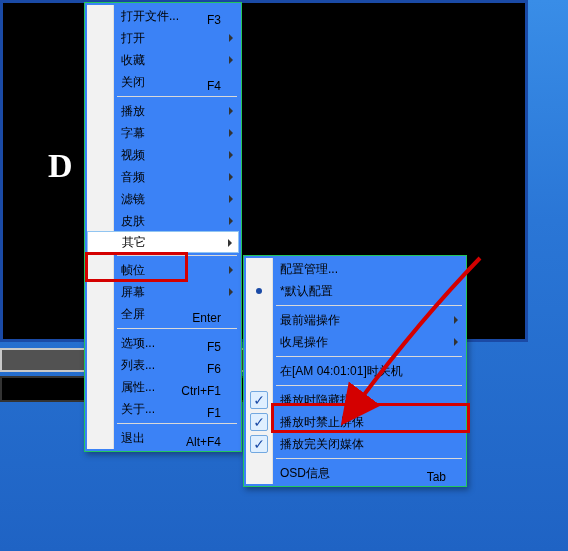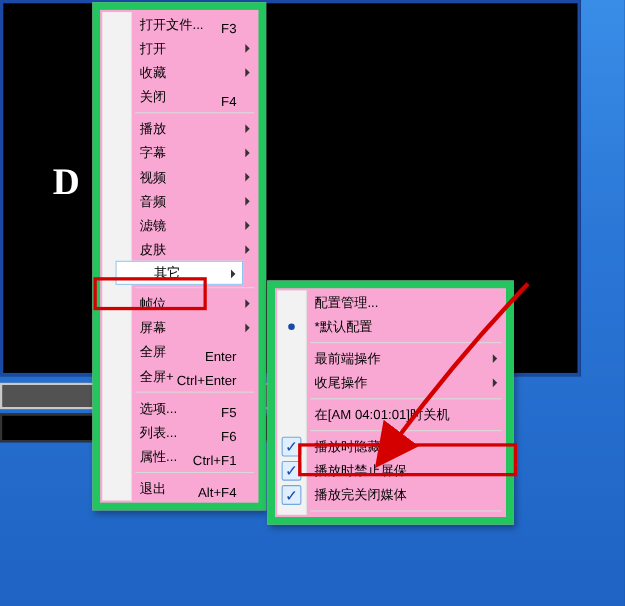--- a/index.html
+++ b/index.html
@@ -4,24 +4,24 @@
 <style>
   *{box-sizing:border-box;margin:0;padding:0}
   body{width:568px;height:551px;overflow:hidden;font:12px "Microsoft YaHei","SimSun",Tahoma,sans-serif;background:#1a6bd8;position:relative}
   
   .desk{position:absolute;inset:0;background:linear-gradient(#398de7 0%,#2a76d6 40%,#1f63c4 100%)}
   .win{position:absolute;left:0;top:0;width:528px;height:342px;background:#000;border:3px solid #1a4aa6}
   .app-d{position:absolute;left:48px;top:147px;color:#fff;font-size:34px;font-weight:700;font-family:Tahoma}
   .band1{position:absolute;left:0;top:348px;width:400px;height:24px;background:#525252;border:2px solid #c9c9c9}
   .band2{position:absolute;left:0;top:376px;width:300px;height:26px;background:#000;border:2px solid #333}
   
-  .menu{position:absolute;background:#f9a8d4;border:7px solid #22c55e;box-shadow:2px 3px 6px rgba(0,0,0,.35);padding:2px}
+  .menu{position:absolute;background:#3b82f6;border:1px solid #22c55e;box-shadow:2px 3px 6px rgba(0,0,0,.35);padding:2px}
   .menu .gutter{position:absolute;left:2px;top:2px;bottom:2px;width:27px;background:#f2f2f2;border-right:1px solid #e0e0e0}
   .item{position:relative;height:22px;line-height:22px;padding-left:34px;padding-right:18px;white-space:nowrap;cursor:default;color:#000}
-  .item.hl{background:#fff;border:1px solid #91c5f1;height:22px;line-height:20px;margin:-1px 12px}
+  .item.hl{background:#fff;border:1px solid #91c5f1;height:22px;line-height:20px;margin:-1px 0}
   .sep{height:1px;background:#d9d9d9;margin:3px 2px 3px 30px}
   .kb{position:absolute;right:18px;top:4px;color:#000}
   .arr{position:absolute;right:6px;top:7px;width:0;height:0;border-top:4px solid transparent;border-bottom:4px solid transparent;border-left:4px solid #333}
   .chk{position:absolute;left:4px;top:2px;width:18px;height:18px;border:1px solid #72a8e0;background:#dfefff;border-radius:2px;color:#1a4aa6;font-size:14px;text-align:center;line-height:16px}
   .rad{position:absolute;left:10px;top:8px;width:6px;height:6px;border-radius:50%;background:#1a4aa6}
   
   .redbox1{position:absolute;left:85px;top:252px;width:103px;height:30px;border:3px solid #d40000;z-index:10;pointer-events:none}
   .redbox2{position:absolute;left:271px;top:403px;width:199px;height:30px;border:3px solid #d40000;z-index:10;pointer-events:none}
   
   .arrow-svg{position:absolute;left:300px;top:250px;z-index:11;pointer-events:none}
@@ -89,36 +89,36 @@
     <span class="arr"></span>
   </div>
   <div class="item">
     <span>屏幕</span>
     <span class="arr"></span>
   </div>
   <div class="item">
     <span>全屏</span>
     <span class="kb">Enter</span>
   </div>
-  <div class="item">
-    <span>全屏+</span>
-    <span class="kb">Ctrl+Enter</span>
-  </div>
   <div class="sep"></div>
   <div class="item">
     <span>选项...</span>
     <span class="kb">F5</span>
   </div>
   <div class="item">
     <span>列表...</span>
     <span class="kb">F6</span>
   </div>
   <div class="item">
     <span>属性...</span>
     <span class="kb">Ctrl+F1</span>
+  </div>
+  <div class="item">
+    <span>关于...</span>
+    <span class="kb">F1</span>
   </div>
   <div class="sep"></div>
   <div class="item">
     <span>退出</span>
     <span class="kb">Alt+F4</span>
   </div>
 </div>
 
 <div class="menu" style="left:243px;top:255px;width:224px">
   <div class="gutter"></div>
@@ -150,20 +150,24 @@
   </div>
   <div class="item">
     <span class="chk">✓</span>
     <span>播放时禁止屏保</span>
   </div>
   <div class="item">
     <span class="chk">✓</span>
     <span>播放完关闭媒体</span>
   </div>
   <div class="sep"></div>
+  <div class="item">
+    <span>OSD信息</span>
+    <span class="kb">Tab</span>
+  </div>
 </div>
 
 <div class="redbox1"></div>
 <div class="redbox2"></div>
 
 <svg class="arrow-svg" width="200" height="180">
   <defs>
     <marker id="ah" markerWidth="12" markerHeight="12" refX="2" refY="5" orient="auto">
       <path d="M0,0 L10,5 L0,10 z" fill="#d40000"></path>
     </marker>

